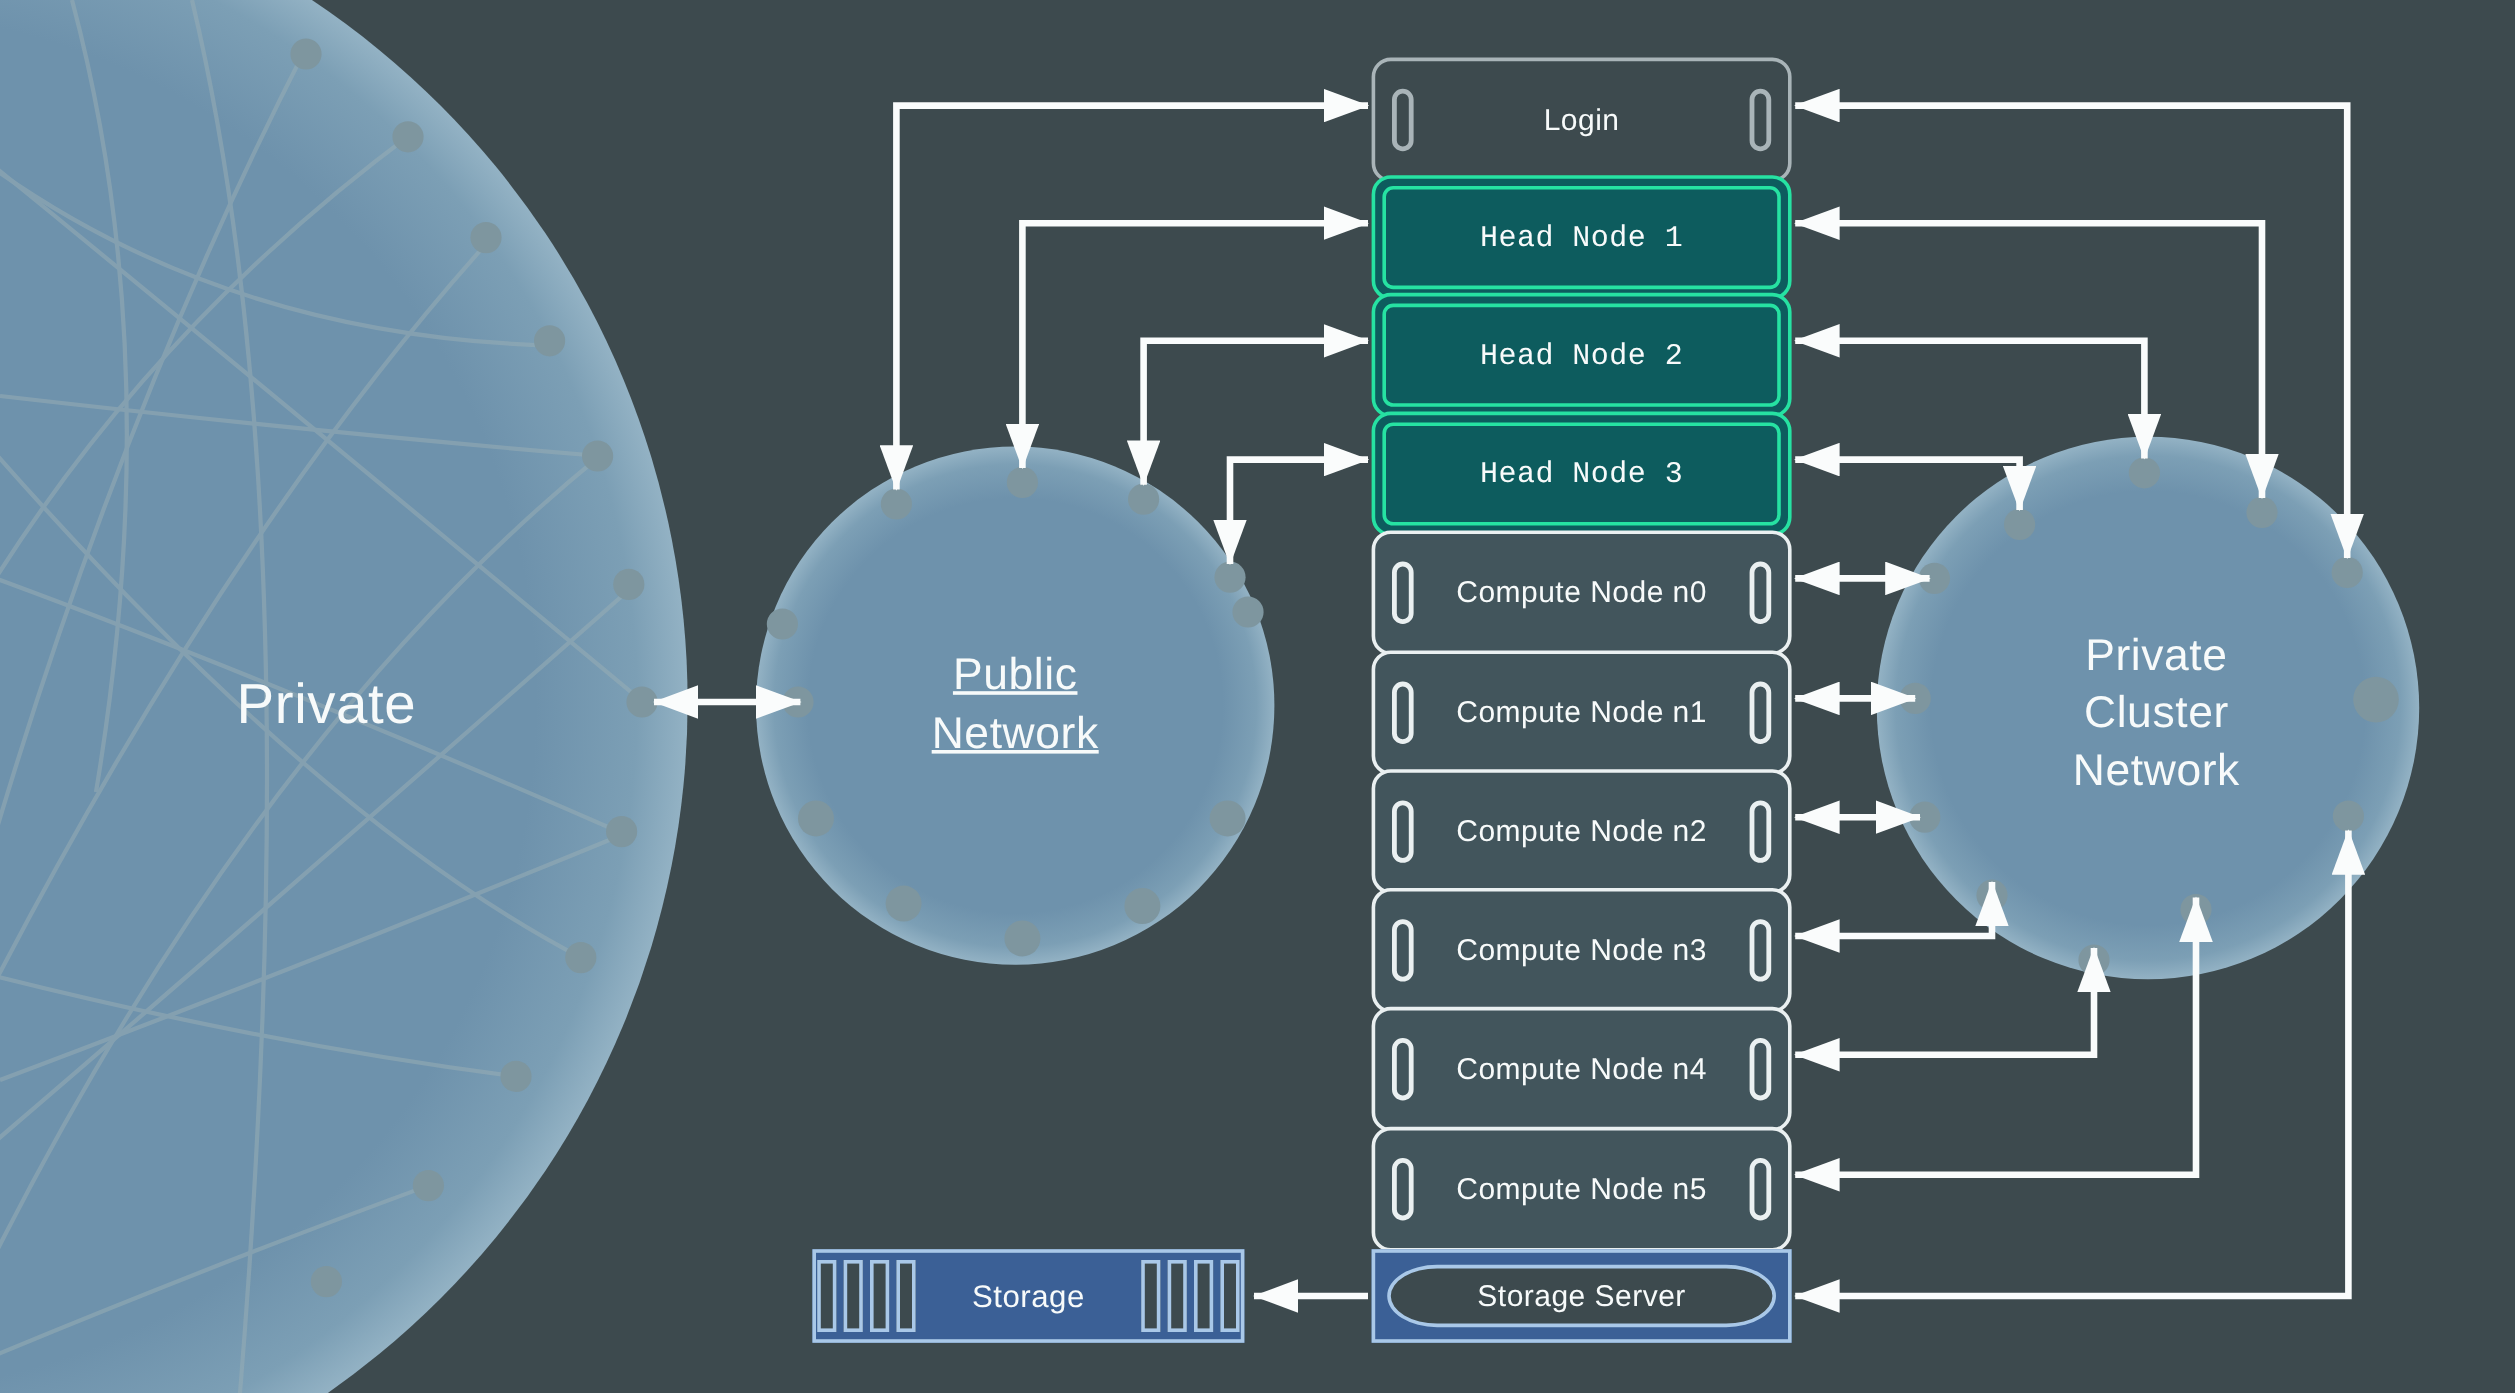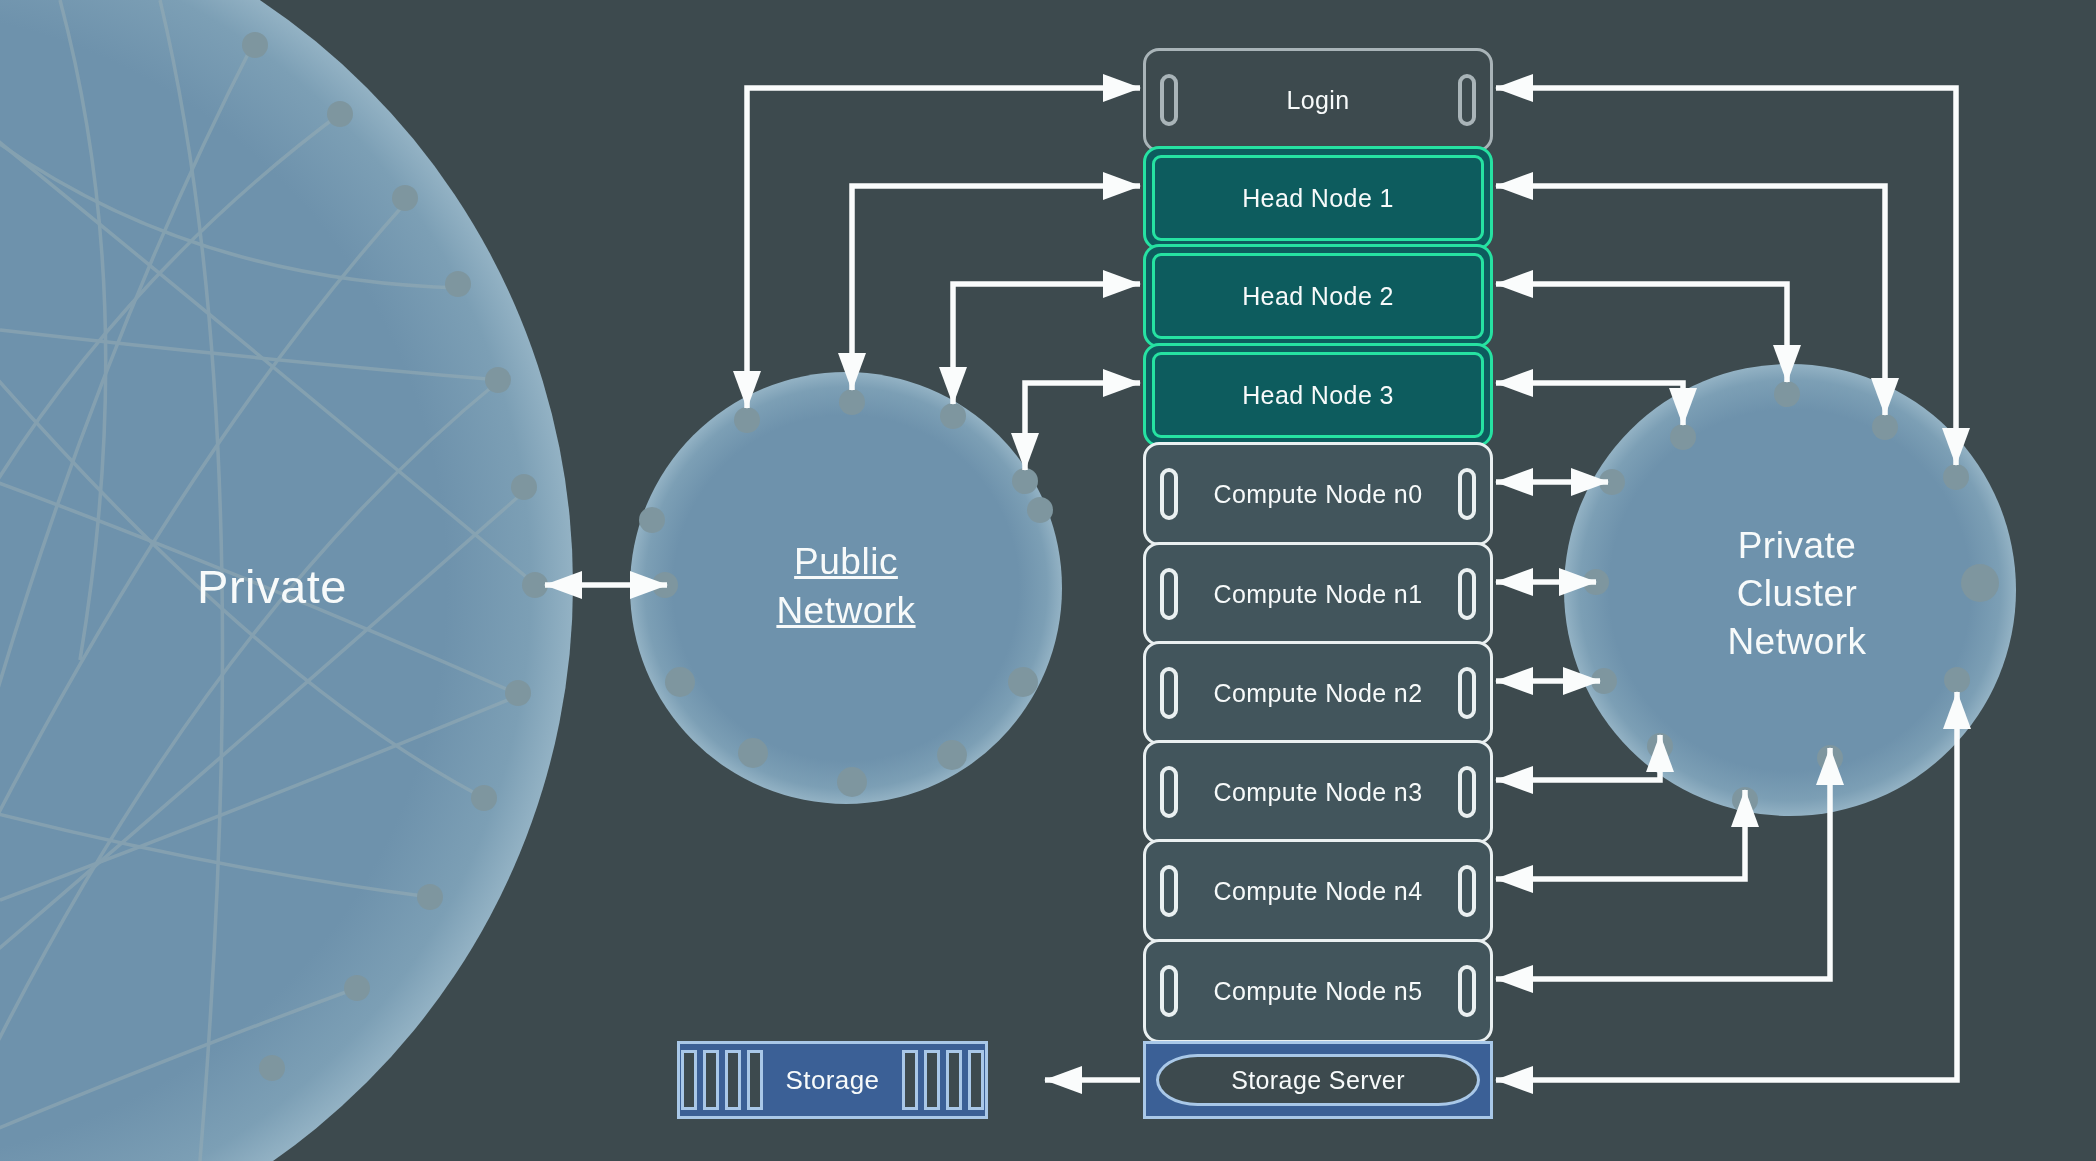--- a/index.html
+++ b/index.html
@@ -19,30 +19,30 @@
   #lab-public{left:846px;top:586px;font-size:37px;line-height:49px;width:170px;text-decoration:underline;}
   #lab-private{left:1797px;top:594px;font-size:37px;line-height:48px;width:170px;}
 
   .node{position:absolute;left:1143px;width:350px;height:104px;box-sizing:border-box;
         border-radius:16px;display:flex;align-items:center;justify-content:center;
         font-size:25px;letter-spacing:.4px;color:var(--label);}
   .pill{position:absolute;top:50%;transform:translateY(-50%);width:18px;height:52px;
         box-sizing:border-box;border:4px solid var(--login-border);border-radius:11px;}
   .pill.pl{left:14px}.pill.pr{right:14px}
   .n-gateway{border:3px solid var(--login-border);}
-  .n-head{background:var(--head-fill);border:3px solid var(--head-green);}
+  .n-head{background:var(--head-fill);border:3px solid var(--head-green);font-family:Liberation Mono, monospace;}
   .n-head .inner{position:absolute;inset:6px;border:3px solid var(--head-green);
                  border-radius:9px;display:flex;align-items:center;justify-content:center;}
   .n-compute{background:var(--compute-fill);border:3px solid var(--compute-border);}
   .n-compute .pill{border-color:var(--compute-border);}
   .n-server{background:var(--blue-fill);border:3px solid var(--blue-border);border-radius:0;}
   .n-server .capsule{position:absolute;inset:10px 10px;background:var(--bg);
                  border:3px solid var(--blue-border);border-radius:48px/30px;
                  display:flex;align-items:center;justify-content:center;}
-  .storagebox{position:absolute;left:677px;top:1041px;width:311px;height:78px;
+  .storagebox{position:absolute;left:677px;top:1041px;width:360px;height:78px;
               box-sizing:border-box;background:var(--blue-fill);border:3px solid var(--blue-border);
               display:flex;align-items:center;justify-content:space-between;padding:0 1px;}
   .slots{display:flex;gap:6px;}
   .slot{width:16px;height:60px;box-sizing:border-box;border:3px solid var(--blue-border);
         background:var(--slot-fill);}
   .slabel{flex:1;text-align:center;font-size:26px;letter-spacing:.4px;color:var(--label);}
 </style>
 </head>
 <body>
 

